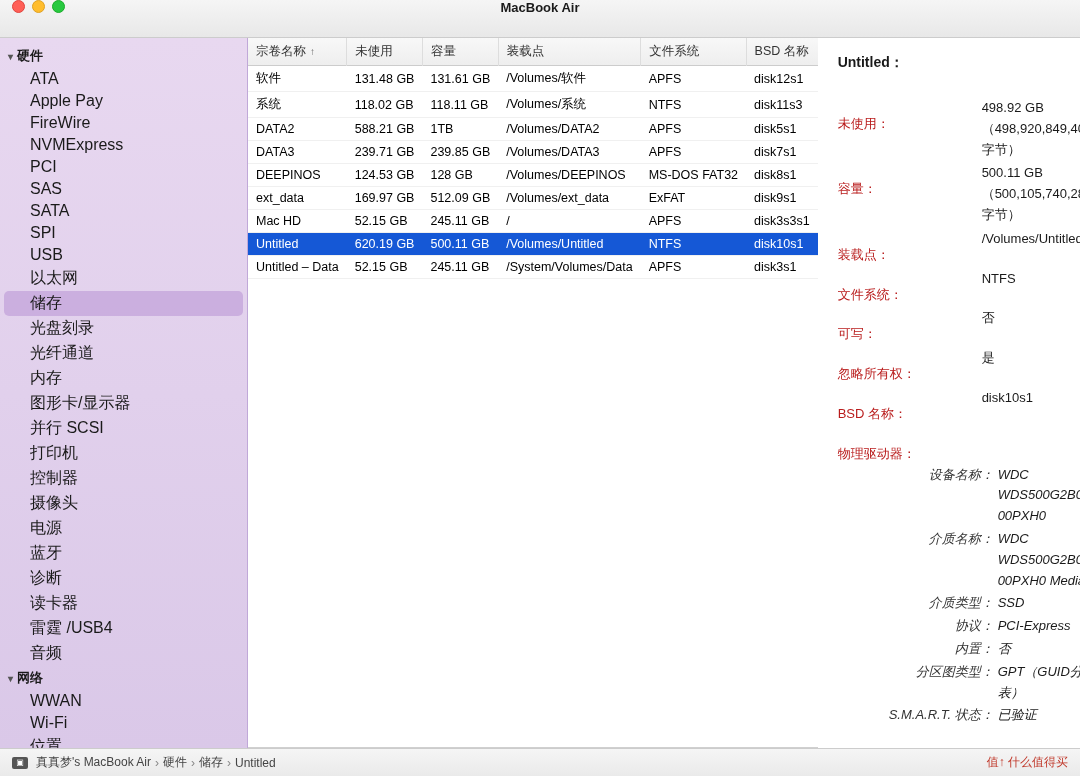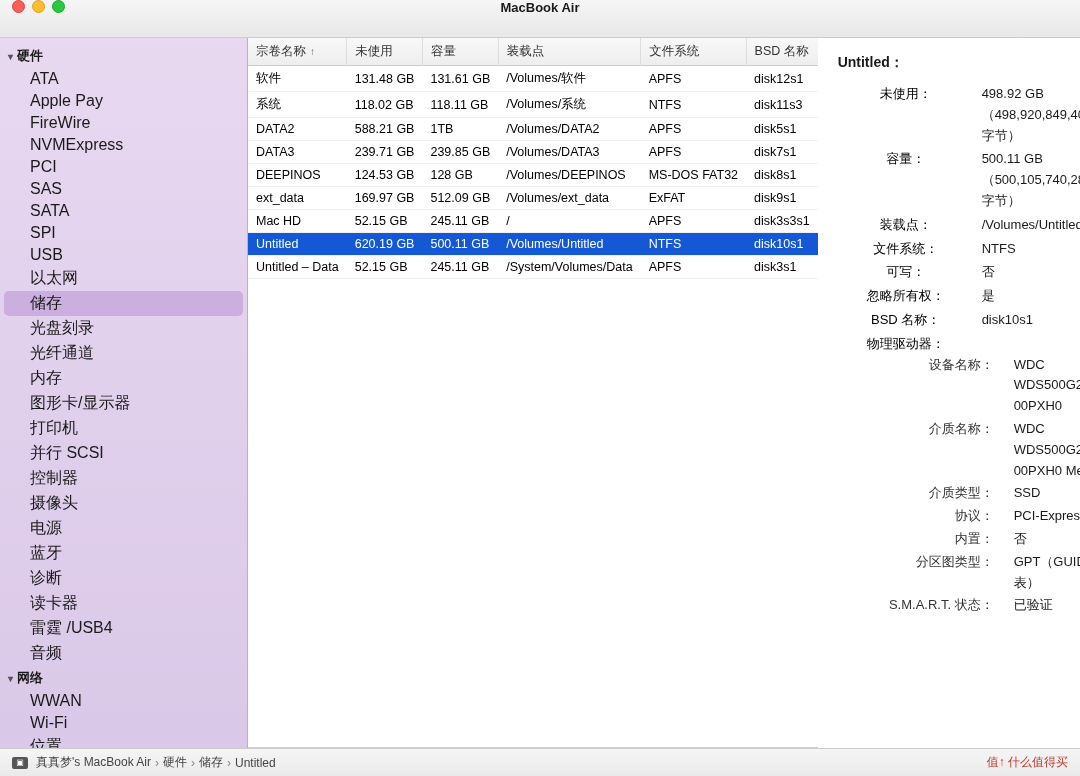--- a/index.html
+++ b/index.html
@@ -147,43 +147,45 @@
       padding: 16px 20px;
       font-size: 13px;
       color: #1a1a1a;
     }
     .detail-area::-webkit-scrollbar { width: 6px; }
     .detail-area::-webkit-scrollbar-thumb { background: #ccc; border-radius: 3px; }
 
     .detail-title {
       font-size: 14px;
       font-weight: 700;
-      margin-bottom: 12px;
+      margin-bottom: 26px;
     }
     .detail-grid {
       display: grid;
       grid-template-columns: 140px 1fr;
       gap: 3px 4px;
       line-height: 1.6;
     }
     .detail-label {
       font-weight: 400;
-      color: #000000;
-      text-align: center;
+      color: #b91c1c;
+      text-align: left;
       padding-right: 4px;
+      margin-top: 16px;
     }
     .detail-value {
       color: #1a1a1a;
     }
     .detail-sub-grid {
       display: grid;
       grid-template-columns: 140px 1fr;
-      gap: 2px 16px;
+      gap: 2px 0;
       line-height: 1.6;
       margin-left: 20px;
+      font-style: italic;
     }
     .detail-section-label {
       font-weight: 400;
       color: #333;
       text-align: right;
       padding-right: 4px;
     }
 
     
     .status-bar {
@@ -238,22 +240,22 @@
       <div class="sidebar-item">SAS</div>
       <div class="sidebar-item">SATA</div>
       <div class="sidebar-item">SPI</div>
       <div class="sidebar-item">USB</div>
       <div class="sidebar-item">以太网</div>
       <div class="sidebar-item active">储存</div>
       <div class="sidebar-item">光盘刻录</div>
       <div class="sidebar-item">光纤通道</div>
       <div class="sidebar-item">内存</div>
       <div class="sidebar-item">图形卡/显示器</div>
+      <div class="sidebar-item">并行 SCSI</div>
       <div class="sidebar-item">打印机</div>
-      <div class="sidebar-item">并行 SCSI</div>
       <div class="sidebar-item">控制器</div>
       <div class="sidebar-item">摄像头</div>
       <div class="sidebar-item">电源</div>
       <div class="sidebar-item">蓝牙</div>
       <div class="sidebar-item">诊断</div>
       <div class="sidebar-item">读卡器</div>
       <div class="sidebar-item">雷霆 /USB4</div>
       <div class="sidebar-item">音频</div>
       <div class="sidebar-section-header">
         <span class="chevron">▾</span>

